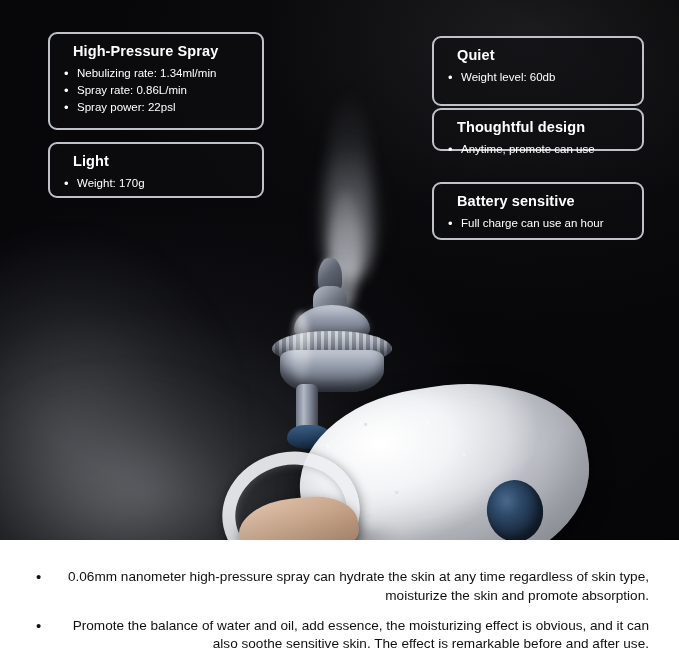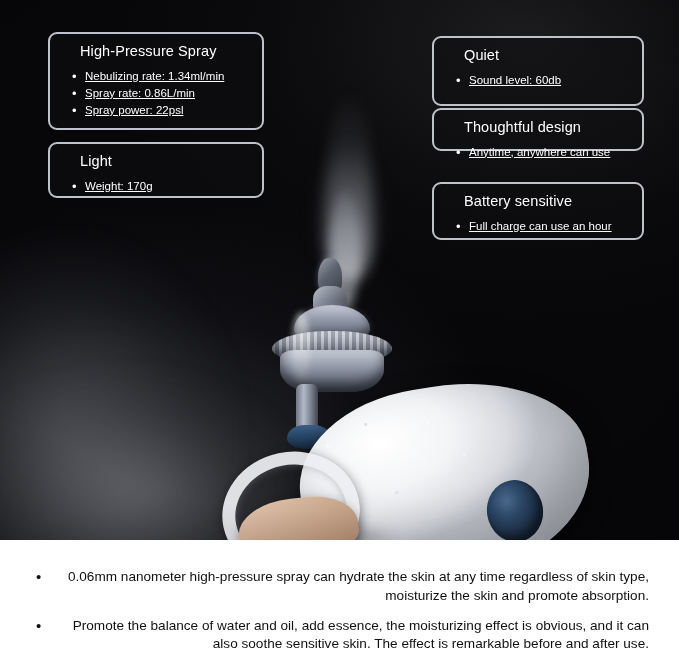--- a/index.html
+++ b/index.html
@@ -262,31 +262,30 @@
   .callout {
     position: absolute;
     border: 2px solid #bfc3c9;
     border-radius: 9px;
     background: rgba(14,15,18,0.55);
     color: #ffffff;
     padding: 9px 14px 10px 14px;
     box-sizing: border-box;
   }
   .callout h3 {
-    margin: 0 0 5px 16px;
+    margin: 0 0 5px 9px;
     font-size: 14.5px;
-    font-weight: normal;
+    font-weight: bold;
     letter-spacing: 0.1px;
     line-height: 1.15;
   }
   .callout ul {
-    margin: 8px;
+    margin: 0;
     padding: 0;
     list-style: none;
-    text-decoration: underline;
   }
   .callout li {
     font-size: 11.5px;
     line-height: 1.5;
     position: relative;
     padding-left: 13px;
     white-space: nowrap;
   }
   .callout li::before {
     content: "\2022";
@@ -382,28 +381,28 @@
     <div class="callout" id="callout-light">
       <h3>Light</h3>
       <ul>
         <li>Weight: 170g</li>
       </ul>
     </div>
 
     <div class="callout" id="callout-quiet">
       <h3>Quiet</h3>
       <ul>
-        <li>Sound level: 60db</li>
+        <li>Weight level: 60db</li>
       </ul>
     </div>
 
     <div class="callout" id="callout-design">
       <h3>Thoughtful design</h3>
       <ul>
-        <li>Anytime, anywhere can use</li>
+        <li>Anytime, promote can use</li>
       </ul>
     </div>
 
     <div class="callout" id="callout-battery">
       <h3>Battery sensitive</h3>
       <ul>
         <li>Full charge can use an hour</li>
       </ul>
     </div>
   </div>

